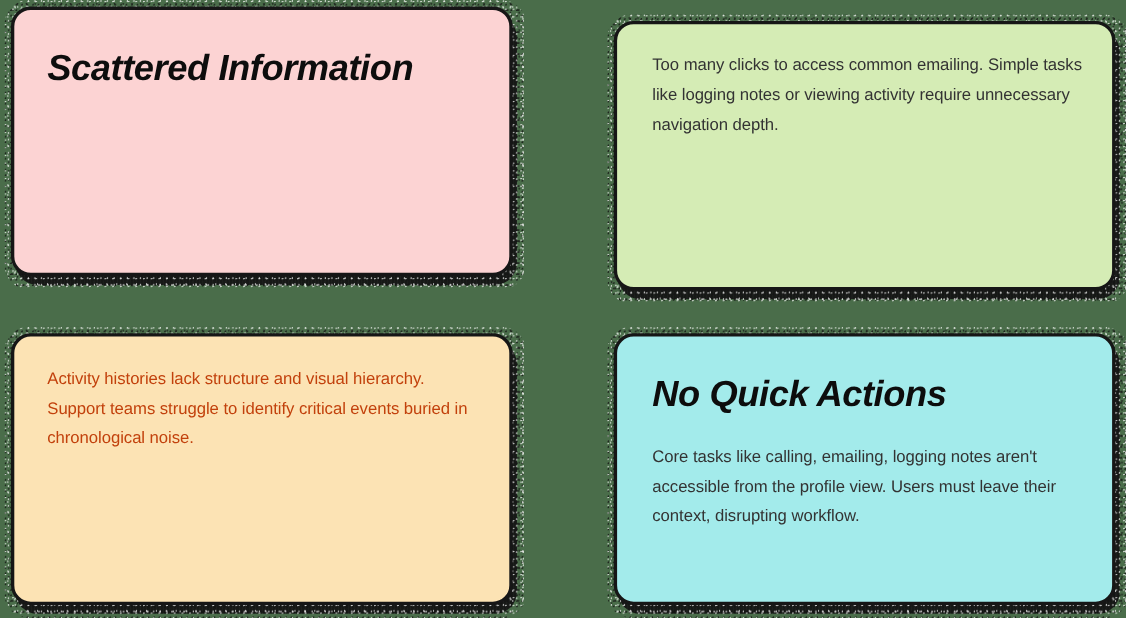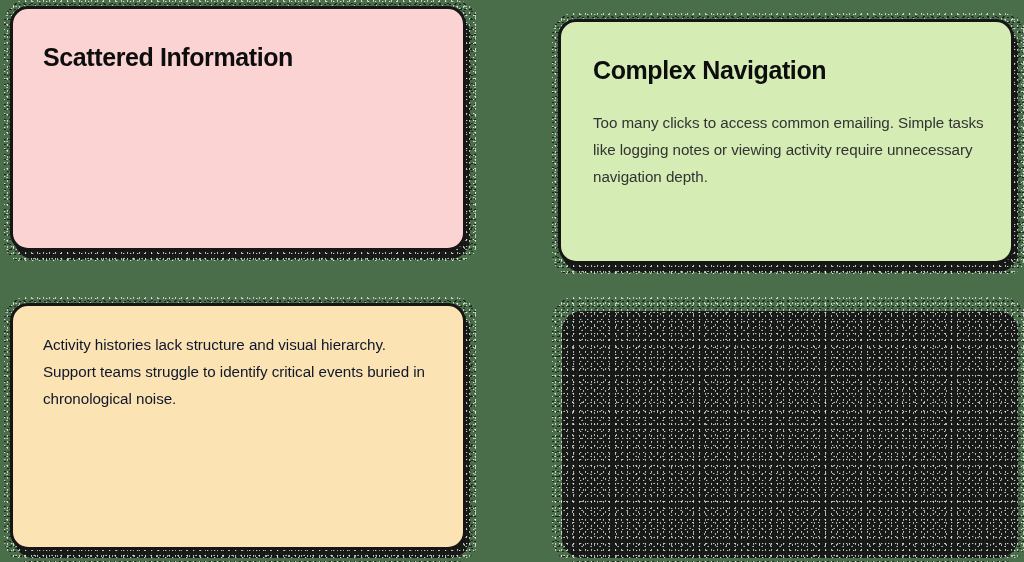--- a/index.html
+++ b/index.html
@@ -71,25 +71,26 @@
       radial-gradient(circle at 22% 88%, rgba(20,20,20,0.9) 0.7px, transparent 1.0px),
       radial-gradient(circle at 50% 42%, rgba(20,20,20,0.85) 0.7px, transparent 1.0px),
       radial-gradient(circle at 75% 92%, rgba(20,20,20,0.85) 0.7px, transparent 1.0px);
     background-size: 7px 7px, 9px 9px, 6px 6px, 11px 11px, 5px 5px, 8px 8px, 10px 10px;
     opacity: 0.9;
     pointer-events: none;
   }
 
   .card-title {
     margin: 0;
-    font-size: 25px;
+    font-size: 33px;
     font-weight: 700;
     letter-spacing: -0.4px;
     color: #0d0d0d;
     line-height: 1.15;
+    font-style: italic;
   }
   .card-body {
     margin: 0;
     font-size: 15.2px;
     font-weight: 400;
     color: #333333;
     line-height: 27px;
     letter-spacing: -0.05px;
   }
 
@@ -134,29 +135,34 @@
   <div class="card" id="card-0" style="background: rgb(252, 211, 211); border-color: rgb(22, 22, 22);">
     <div class="card-inner">
       <h2 class="card-title" style="color: rgb(13, 13, 13);">Scattered Information</h2>
     </div>
   </div>
 
   <div class="card-shadow" id="shadow-1"></div>
   <div class="card-grain" id="grain-1"></div>
   <div class="card" id="card-1" style="background: rgb(213, 236, 181); border-color: rgb(22, 22, 22);">
     <div class="card-inner">
-      <h2 class="card-title" style="color: rgb(13, 13, 13);">Complex Navigation</h2>
       <p class="card-body" style="color: rgb(51, 51, 51);">Too many clicks to access common emailing. Simple tasks like logging notes or viewing activity require unnecessary navigation depth.</p>
     </div>
   </div>
 
   <div class="card-shadow" id="shadow-2"></div>
   <div class="card-grain" id="grain-2"></div>
   <div class="card" id="card-2" style="background: rgb(252, 227, 180); border-color: rgb(22, 22, 22);">
     <div class="card-inner">
-      <p class="card-body" style="color: #0f172a;">Activity histories lack structure and visual hierarchy. Support teams struggle to identify critical events buried in chronological noise.</p>
+      <p class="card-body" style="color: #c2410c;">Activity histories lack structure and visual hierarchy. Support teams struggle to identify critical events buried in chronological noise.</p>
     </div>
   </div>
 
   <div class="card-shadow" id="shadow-3"></div>
   <div class="card-grain" id="grain-3"></div>
+  <div class="card" id="card-3" style="background: rgb(163, 235, 235); border-color: rgb(22, 22, 22);">
+    <div class="card-inner">
+      <h2 class="card-title" style="color: rgb(13, 13, 13);">No Quick Actions</h2>
+      <p class="card-body" style="color: rgb(51, 51, 51);">Core tasks like calling, emailing, logging notes aren't accessible from the profile view. Users must leave their context, disrupting workflow.</p>
+    </div>
+  </div>
 
 </div>
 
 </body></html>

